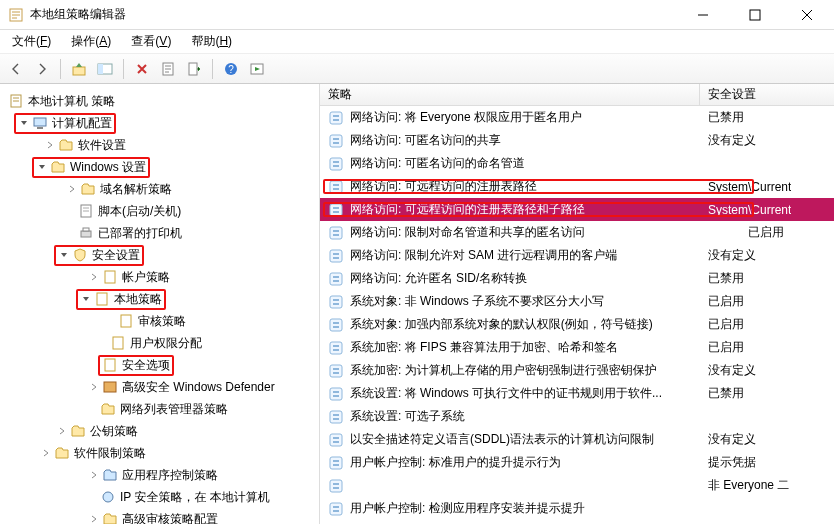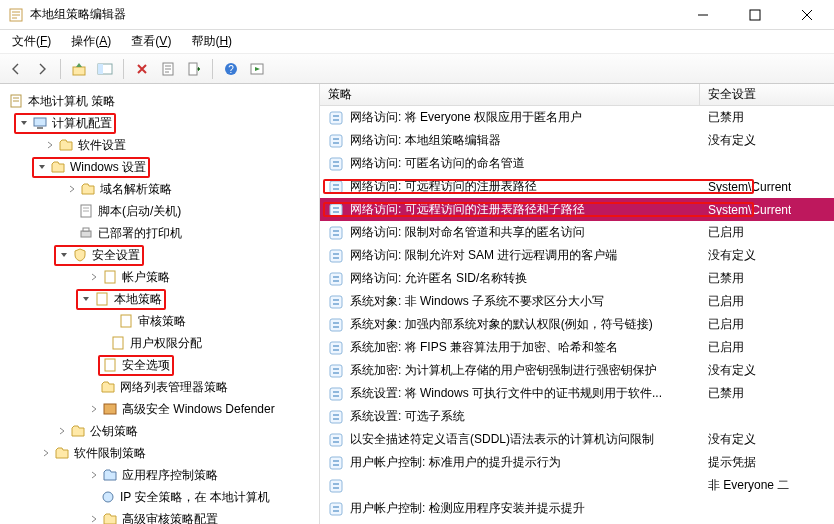--- a/index.html
+++ b/index.html
@@ -269,35 +269,35 @@
 
     <div class="treeitem" style="padding-left:98px">
       <span class="box">
         <span class="nodeicon"><svg width="16" height="16">
               <rect x="3" y="2" width="10" height="12" fill="#fff" stroke="#caa43a"></rect>
             </svg></span>
         <span class="label">安全选项</span>
       </span>
     </div>
 
+    <div class="treeitem" style="padding-left:88px">
+      <span class="twisty"><svg width="12" height="12">
+            <path d="M4 3l4 3-4 3" fill="none" stroke="#888"></path>
+          </svg></span>
+      <span class="nodeicon"><svg width="16" height="16">
+            <rect x="2" y="3" width="12" height="10" fill="#e8b060" stroke="#a06020"></rect>
+          </svg></span>
+      <span class="label">高级安全 Windows Defender</span>
+    </div>
+
     <div class="treeitem" style="padding-left:100px">
       <span class="nodeicon"><svg width="16" height="16">
             <path d="M2 5l2-2h4l1 2h5v8H2z" fill="#ffe9a8" stroke="#caa43a"></path>
           </svg></span>
       <span class="label">网络列表管理器策略</span>
-    </div>
-
-    <div class="treeitem" style="padding-left:88px">
-      <span class="twisty"><svg width="12" height="12">
-            <path d="M4 3l4 3-4 3" fill="none" stroke="#888"></path>
-          </svg></span>
-      <span class="nodeicon"><svg width="16" height="16">
-            <rect x="2" y="3" width="12" height="10" fill="#e8b060" stroke="#a06020"></rect>
-          </svg></span>
-      <span class="label">高级安全 Windows Defender</span>
     </div>
 
     <div class="treeitem" style="padding-left:56px">
       <span class="twisty"><svg width="12" height="12">
             <path d="M4 3l4 3-4 3" fill="none" stroke="#888"></path>
           </svg></span>
       <span class="nodeicon"><svg width="16" height="16">
             <path d="M2 5l2-2h4l1 2h5v8H2z" fill="#ffe9a8" stroke="#caa43a"></path>
           </svg></span>
       <span class="label">公钥策略</span>
@@ -368,21 +368,21 @@
           </div>
         </div>
         <div class="listrow">
           <div style="display: flex; width: 100%;">
             <div class="colA">
               <span class="itemicon"><svg width="16" height="16">
                   <rect x="2" y="2" width="12" height="12" rx="2" fill="#eef6ff" stroke="#8fb7dc"></rect>
                   <rect x="5" y="5" width="6" height="2" fill="#8fb7dc"></rect>
                   <rect x="5" y="9" width="6" height="2" fill="#8fb7dc"></rect>
                 </svg></span>
-              <span class="itemtext">网络访问: 本地组策略编辑器</span>
+              <span class="itemtext">网络访问: 可匿名访问的共享</span>
             </div>
             <div class="colB">
               <span class="itemtext">没有定义</span>
             </div>
           </div>
         </div>
         <div class="listrow">
           <div style="display: flex; width: 100%;">
             <div class="colA">
               <span class="itemicon"><svg width="16" height="16">
@@ -421,21 +421,21 @@
                   <rect x="5" y="9" width="6" height="2" fill="#8fb7dc"></rect>
                 </svg></span>
               <span class="itemtext">网络访问: 可远程访问的注册表路径和子路径</span>
             </div>
             <div class="colB">
               <span class="itemtext">System\Current</span>
             </div>
           </div>
         </div>
         <div class="listrow">
-          <div style="display: flex; width: 100%;">
+          <div style="display: flex; width: 100%; gap: 40px;">
             <div class="colA">
               <span class="itemicon"><svg width="16" height="16">
                   <rect x="2" y="2" width="12" height="12" rx="2" fill="#eef6ff" stroke="#8fb7dc"></rect>
                   <rect x="5" y="5" width="6" height="2" fill="#8fb7dc"></rect>
                   <rect x="5" y="9" width="6" height="2" fill="#8fb7dc"></rect>
                 </svg></span>
               <span class="itemtext">网络访问: 限制对命名管道和共享的匿名访问</span>
             </div>
             <div class="colB">
               <span class="itemtext">已启用</span>

